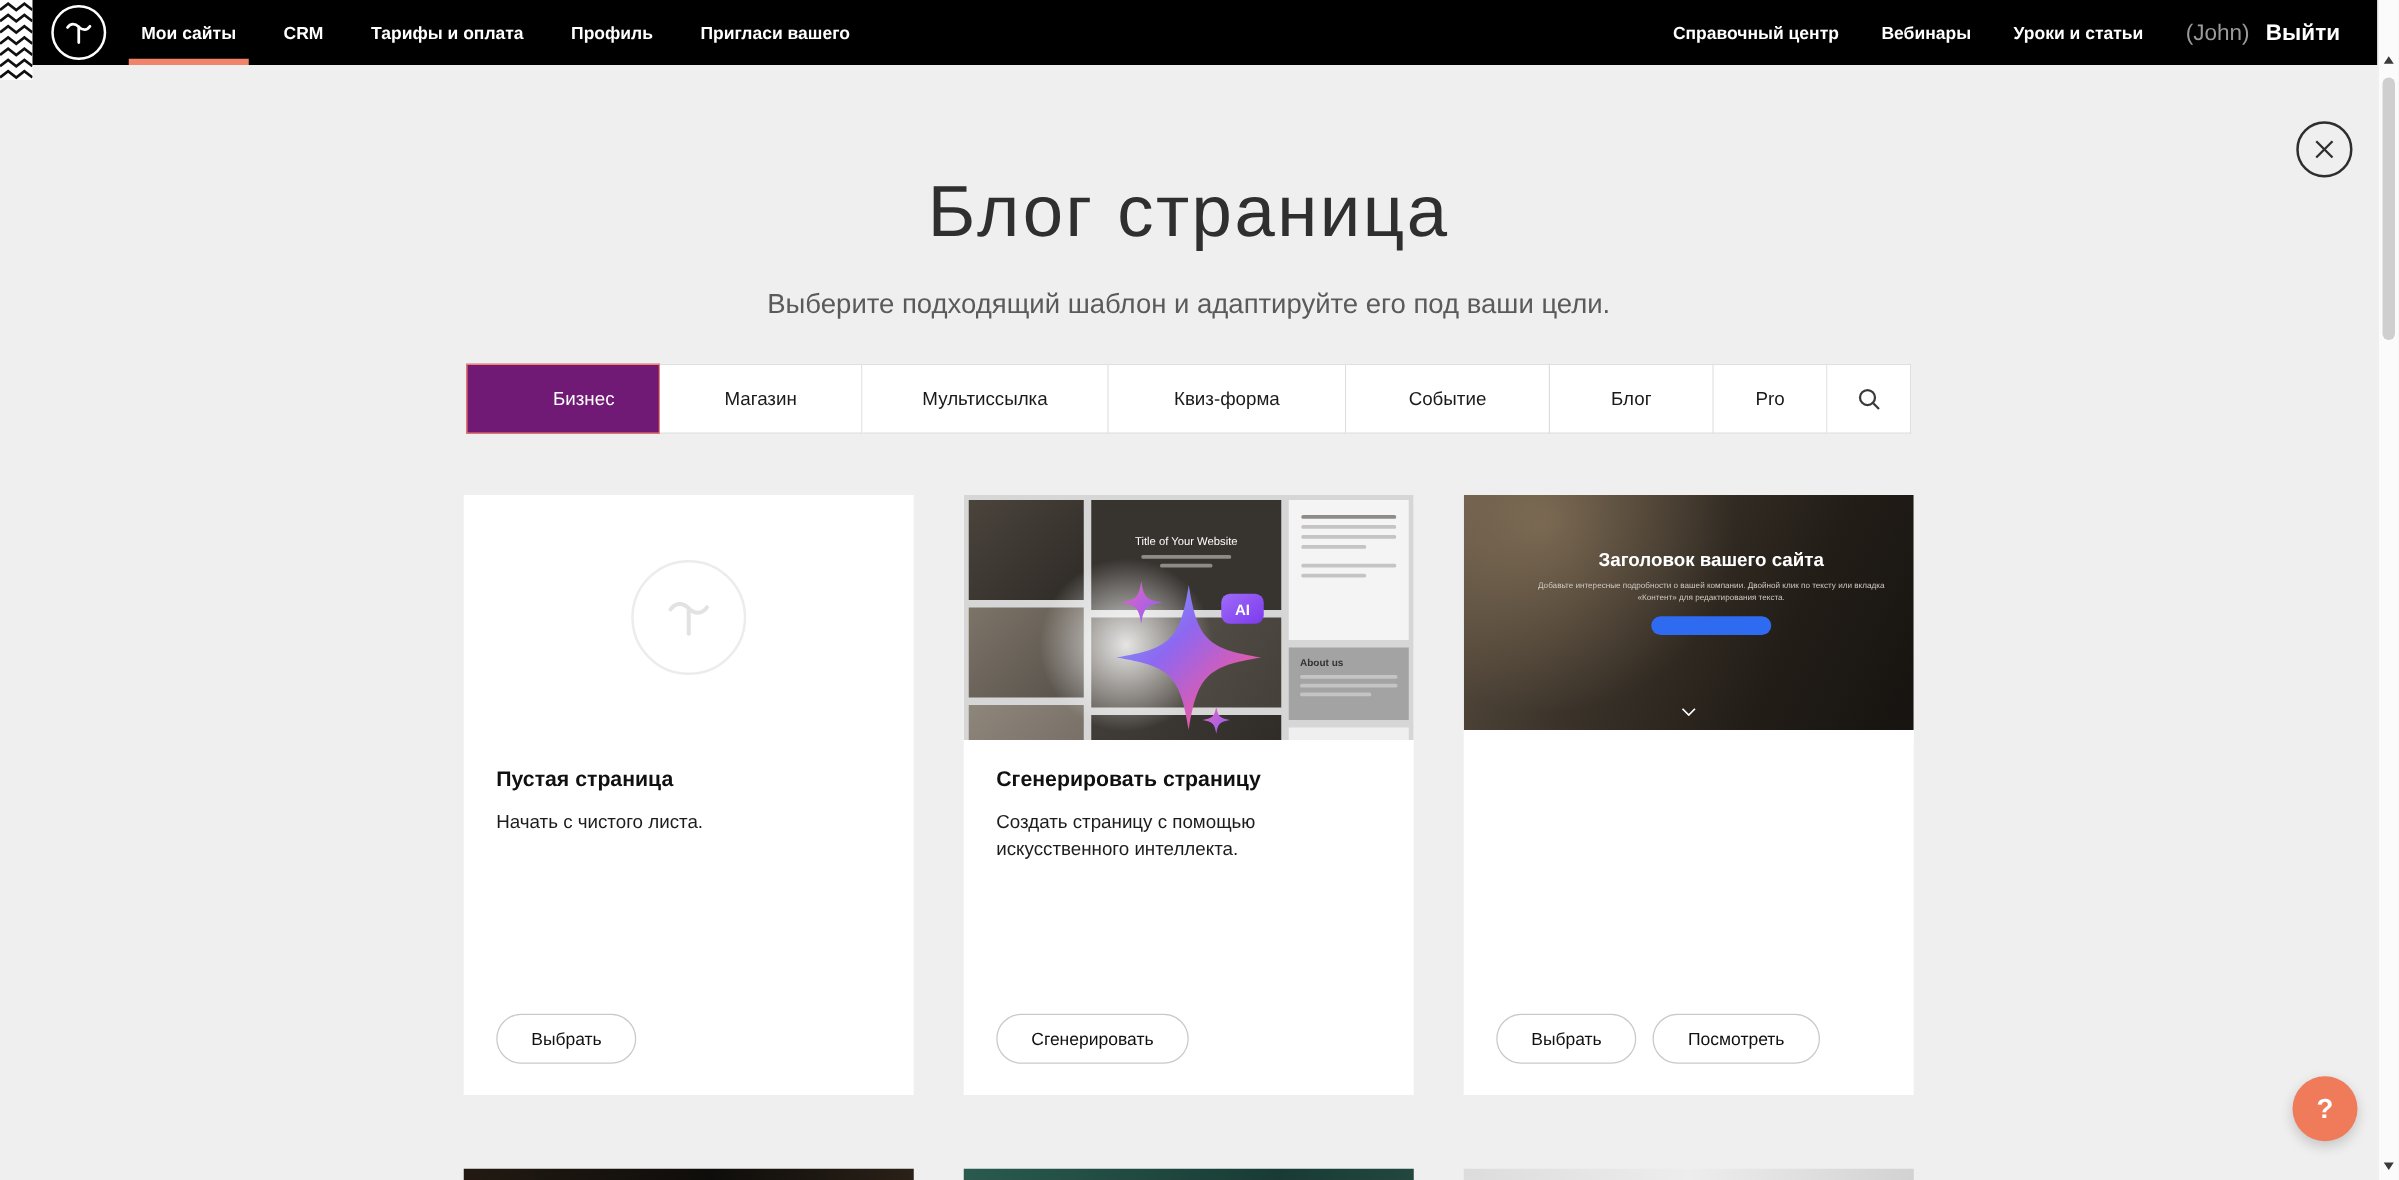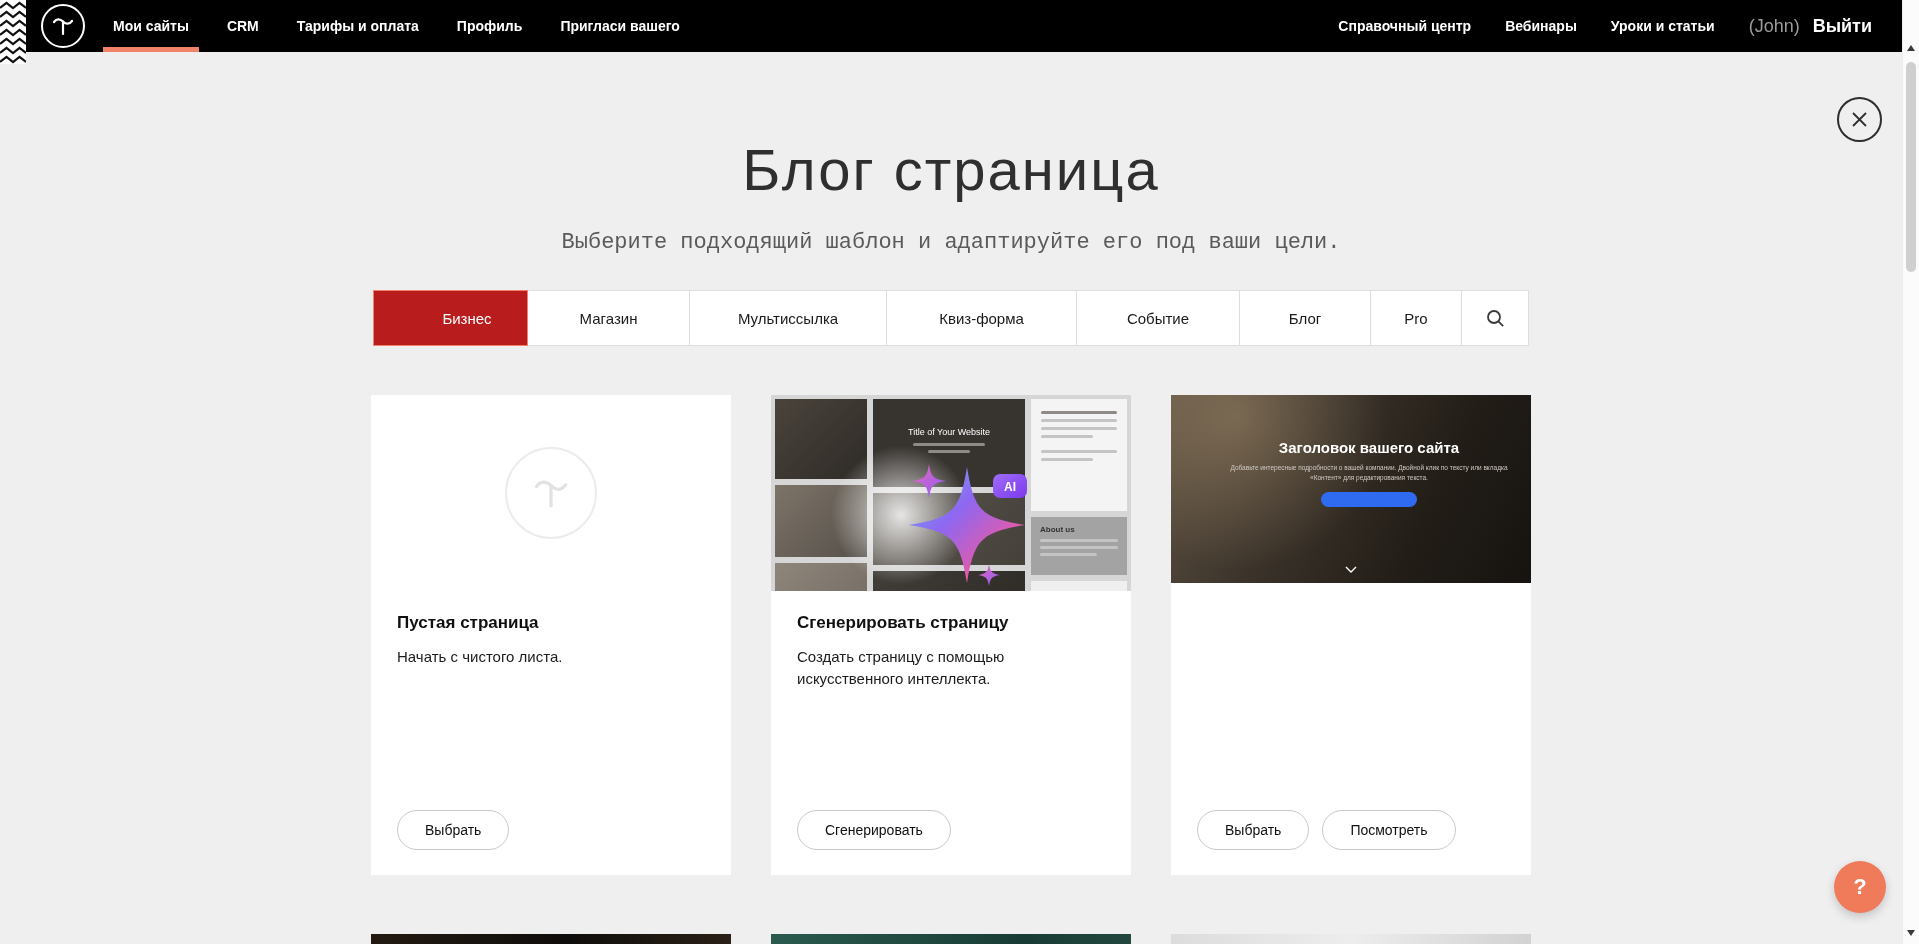--- a/index.html
+++ b/index.html
@@ -15,29 +15,29 @@
   .nav-item.active::after { content:""; position:absolute; left:-10px; right:-10px; bottom:0; height:5px; background:#F2836B; }
   .nav-right { display:flex; align-items:center; margin-left:auto; margin-right:30px; gap:34px; }
   .nav-right .nav-item { margin-right:0; }
   .user-block { color:#fff; font-size:18px; font-weight:700; display:flex; gap:13px; align-items:center; }
   .user-name { color:#9B9B9B; font-weight:400; }
   .logout { color:#fff; cursor:pointer; }
 
   
   .main { position:absolute; top:64px; left:0; width:1902px; text-align:center; }
   .page-title { margin-top:72px; font-size:58px; font-weight:200; letter-spacing:2px; color:#2F2F2F; }
-  .page-subtitle { margin-top:27px; font-size:22px; font-weight:300; color:#5A5A5A;font-family:Liberation Mono, monospace; }
+  .page-subtitle { margin-top:27px; font-size:22px; font-weight:300; color:#5A5A5A; }
 
   .close-btn { position:absolute; left:1837px; top:97px; width:45px; height:45px; border:2px solid #2E2E2E; border-radius:50%; background:transparent; display:flex; align-items:center; justify-content:center; cursor:pointer; z-index:25; }
 
   
   .tabs { margin:35px auto 0; width:1156px; height:56px; display:flex; background:#fff; text-align:center; }
   .tab { display:flex; align-items:center; justify-content:center; font-size:15px; color:#1A1A1A; border:1px solid #DEDEDE; border-left:none; cursor:pointer; background:#fff; }
   .tab:first-child { border-left:1px solid #DEDEDE; }
-  .tab.active { background:#b91c1c; border-color:#F2836B; color:#fff;padding-left:33px; }
+  .tab.active { background:#701a75; border-color:#F2836B; color:#fff;padding-left:33px; }
   .tab:nth-child(1){ width:155px; } .tab:nth-child(2){ width:162px; }
   .tab:nth-child(3){ width:197px; } .tab:nth-child(4){ width:190px; }
   .tab:nth-child(5){ width:163px; } .tab:nth-child(6){ width:131px; }
   .tab:nth-child(7){ width:91px; }  .tab:nth-child(8){ width:67px; }
 
   
   .cards { margin:49px auto 0; width:1160px; display:flex; gap:40px; text-align:left; }
   .card { width:360px; height:480px; background:#fff; display:flex; flex-direction:column; }
   .card-preview { height:196px; position:relative; overflow:hidden; flex:none; }
   .card-body { padding:22px 26px 0; }
@@ -59,21 +59,21 @@
   .t5 { left:102px; top:98px; width:152px; height:72px; background:linear-gradient(120deg,#5C564F,#45403A); }
   .t6 { left:260px; top:122px; width:96px; height:58px; background:#a3a3a3; }
   .t7 { left:4px; top:168px; width:92px; height:88px; background:linear-gradient(135deg,#8E857B,#6E665D); }
   .t8 { left:102px; top:176px; width:152px; height:80px; background:linear-gradient(120deg,#413D38,#2C2925); }
   .t9 { left:260px; top:186px; width:96px; height:70px; background:#EFEFEF; }
   .hero-title { margin-top:28px; color:#fff; font-size:9px; }
   .bar { height:3px; background:#C4C4C4; margin:5px 10px 0; border-radius:2px; }
   .bar.dark { background:#8E8A85; }
   .bar.short { margin-right:34px; }
   .about-label { font-size:8px; font-weight:700; color:#333; margin:8px 0 0 9px; }
-  .star-wrap { position:absolute; left:66px; top:10px; width:260px; height:240px; }
+  .star-wrap { position:absolute; left:50px; top:10px; width:260px; height:240px; }
   .glow { position:absolute; left:60px; top:50px; width:140px; height:140px; border-radius:50%;
           background:radial-gradient(circle, rgba(255,255,255,0.85) 0%, rgba(255,255,255,0) 70%); }
 
   
   .tpl-dark { height:188px; position:relative; display:flex; flex-direction:column; align-items:center;
     background:radial-gradient(circle at 18% 12%, rgba(196,166,126,0.38), transparent 45%),
                linear-gradient(115deg,#5D5142 0%,#3C342B 35%,#221D17 70%,#161310 100%);padding-left:36px; }
   .tpl-heading { margin-top:44px; font-size:15px; font-weight:700; color:#fff; }
   .tpl-sub { margin-top:7px; width:286px; font-size:6.5px; line-height:1.5; color:#CFC9C2; text-align:center; }
   .tpl-btn { margin-top:9px; width:96px; height:15px; border-radius:8px; background:#2E6BF0; border:none; cursor:pointer; }

